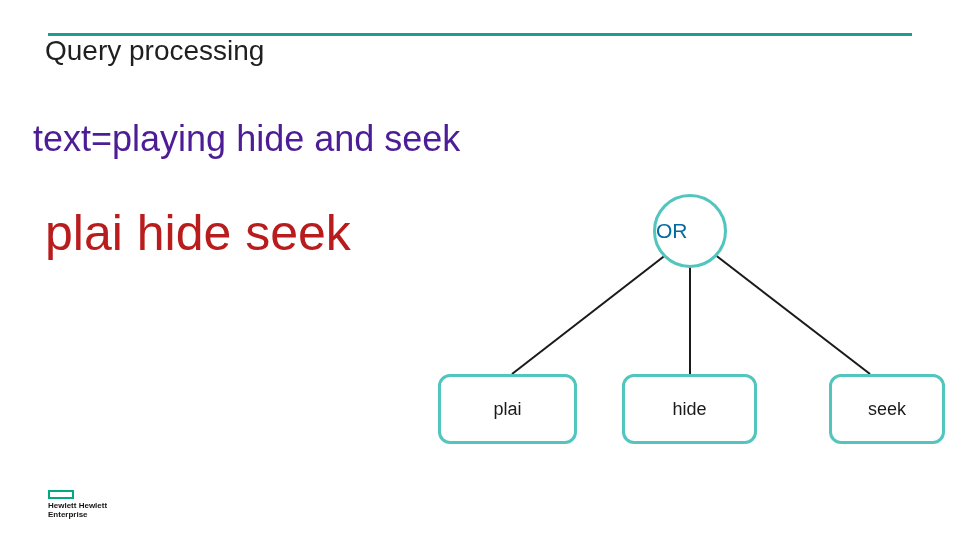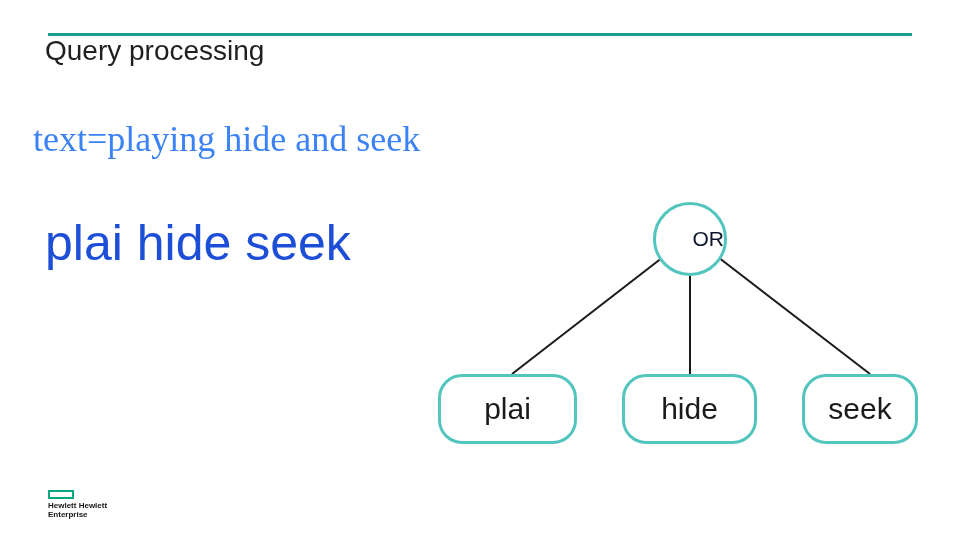--- a/index.html
+++ b/index.html
@@ -32,75 +32,74 @@
     font-weight: normal;
     color: #1F1F1F;
     line-height: 1;
     white-space: nowrap;
   }
   .query-text {
     position: absolute;
     left: 33px;
     top: 121px;
     font-size: 36px;
-    color: #3b82f6;
+    color: #4c1d95;
     line-height: 1;
     white-space: nowrap;
-    font-family: Liberation Serif, serif;
   }
   .processed-text {
     position: absolute;
     left: 45px;
-    top: 218px;
+    top: 208px;
     font-size: 50px;
-    color: #1d4ed8;
+    color: #b91c1c;
     line-height: 1;
     white-space: nowrap;
   }
   .tree-lines {
     position: absolute;
     left: 0;
     top: 0;
     width: 960px;
     height: 540px;
     pointer-events: none;
   }
   .or-node {
     position: absolute;
     left: 653px;
-    top: 202px;
+    top: 194px;
     width: 74px;
     height: 74px;
     border: 3px solid #52C5BE;
     border-radius: 50%;
     box-sizing: border-box;
     background: #ffffff;
     display: flex;
     align-items: center;
-    justify-content: flex-end;
+    justify-content: flex-start;
     font-size: 21px;
-    color: #0f172a;
+    color: #0369a1;
   }
   .term-box {
     position: absolute;
     top: 374px;
     height: 70px;
     border: 3px solid #52C5BE;
-    border-radius: 24px;
+    border-radius: 12px;
     box-sizing: border-box;
     background: #ffffff;
     display: flex;
     align-items: center;
     justify-content: center;
-    font-size: 30px;
+    font-size: 18px;
     color: #1A1A1A;
   }
   .term-plai { left: 438px; width: 139px; }
   .term-hide { left: 622px; width: 135px; }
-  .term-seek { left: 802px; width: 116px; text-align: center; }
+  .term-seek { left: 829px; width: 116px; text-align: center; }
   .logo {
     position: absolute;
     left: 48px;
     top: 490px;
   }
   .logo-mark {
     width: 26px;
     height: 9px;
     border: 2px solid #01A982;
     box-sizing: border-box;

